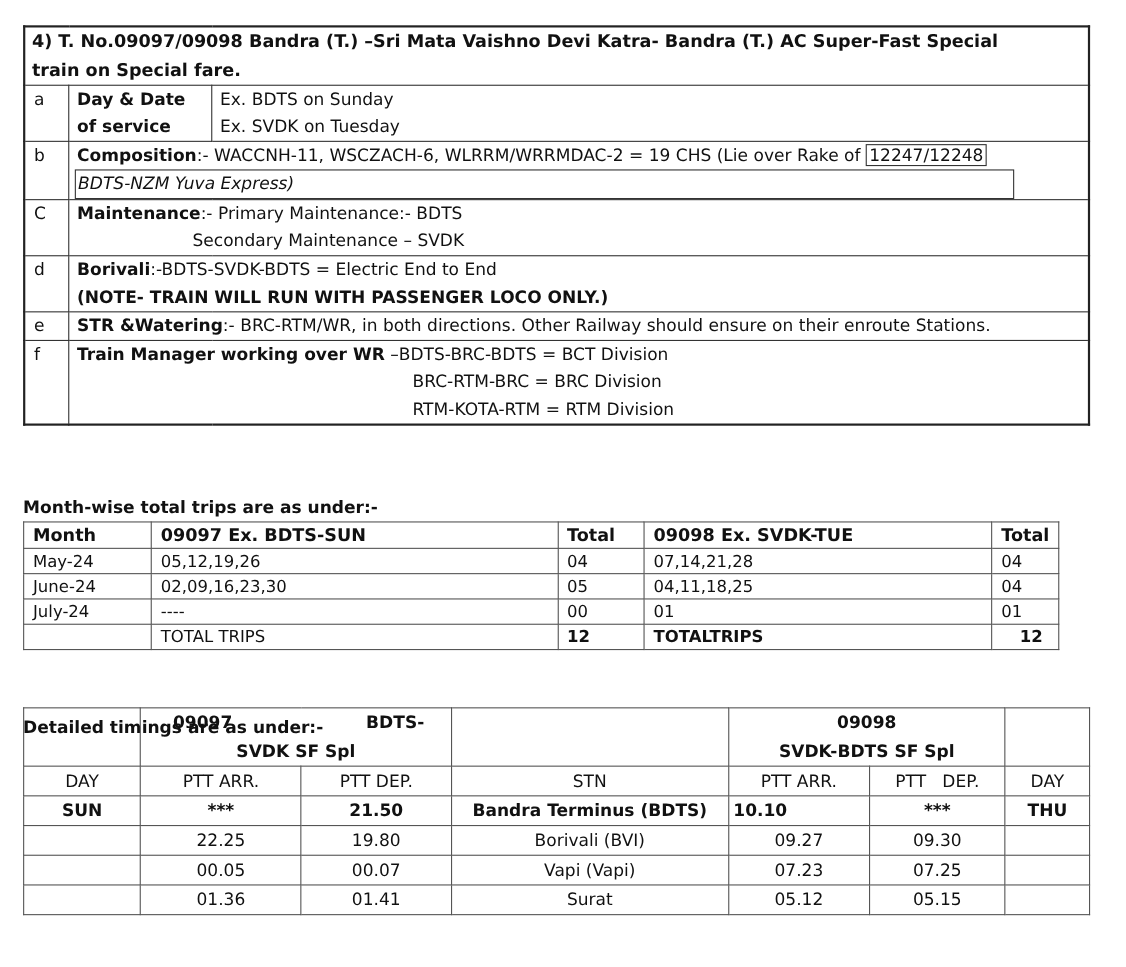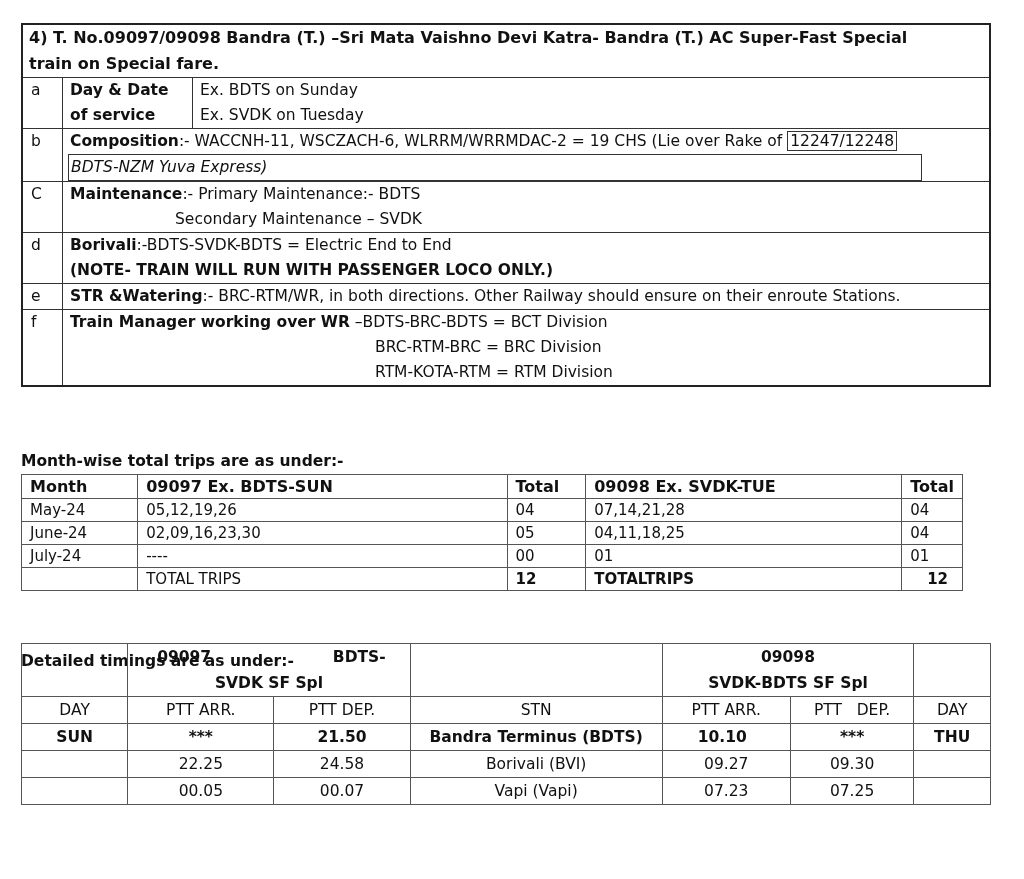--- a/index.html
+++ b/index.html
@@ -155,36 +155,45 @@
     <td>STN</td>
     <td style="width:120px">PTT ARR.</td>
     <td style="width:115px;white-space:pre">PTT   DEP.</td>
     <td>DAY</td>
   </tr>
   <tr class="bold">
     <td>SUN</td>
     <td>***</td>
     <td>21.50</td>
     <td>Bandra Terminus (BDTS)</td>
-    <td style="text-align:center;padding-right:12px">10.10</td>
+    <td style="text-align:left;padding-right:12px">10.10</td>
     <td>***</td>
     <td>THU</td>
   </tr>
   <tr>
     <td></td>
     <td>22.25</td>
-    <td>24.58</td>
+    <td>19.80</td>
     <td>Borivali (BVI)</td>
     <td>09.27</td>
     <td>09.30</td>
     <td></td>
   </tr>
   <tr>
     <td></td>
     <td>00.05</td>
     <td>00.07</td>
     <td>Vapi (Vapi)</td>
     <td>07.23</td>
     <td>07.25</td>
     <td></td>
   </tr>
+  <tr>
+    <td></td>
+    <td>01.36</td>
+    <td>01.41</td>
+    <td>Surat</td>
+    <td>05.12</td>
+    <td>05.15</td>
+    <td></td>
+  </tr>
 </tbody>
   </table>
 
 </body></html>

